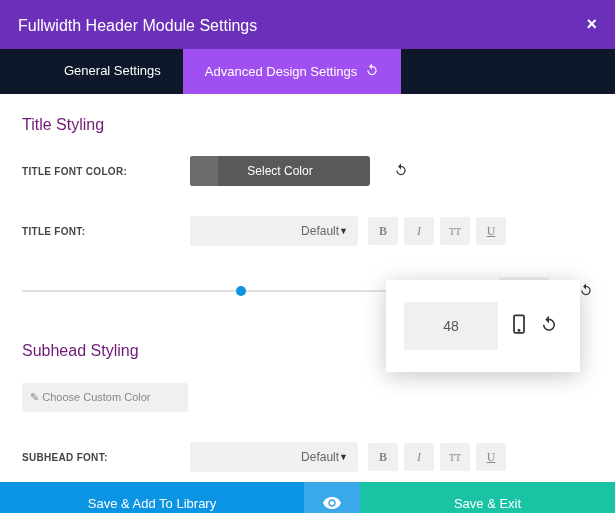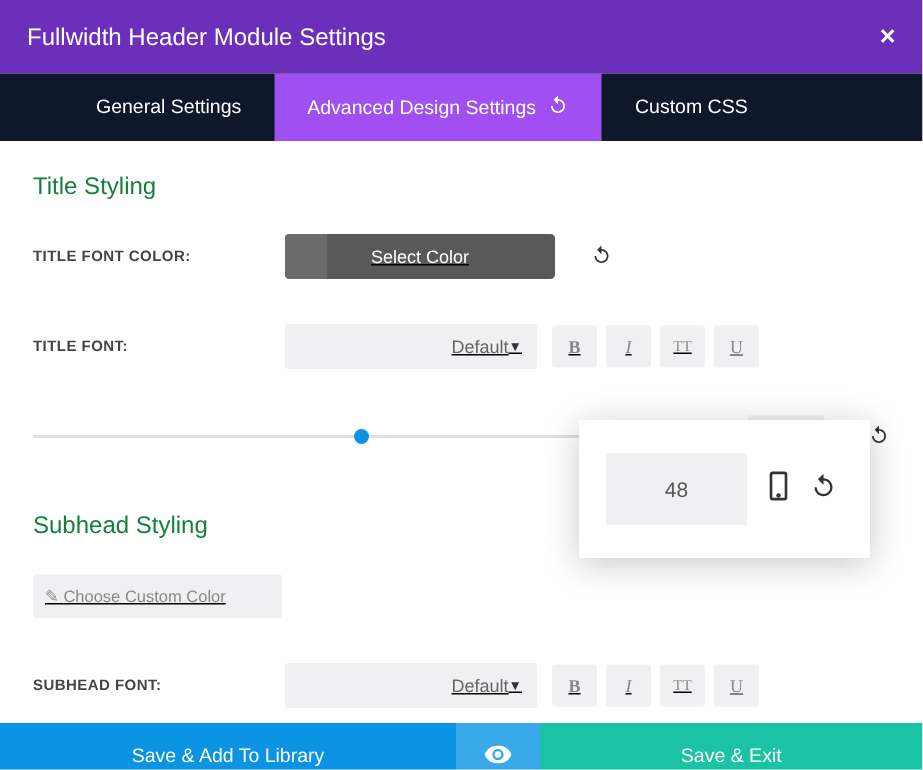--- a/index.html
+++ b/index.html
@@ -6,25 +6,25 @@
 body { background: #fff; width: 615px; height: 513px; overflow: hidden; position: relative; }
 .header { background: #6c2fb9; color: #fff; padding: 14px 18px; display: flex; align-items: flex-end; justify-content: space-between; }
 .header h1 { font-size: 16px; font-weight: 400; }
 .close-x { font-size: 18px; cursor: pointer; font-weight: bold; }
 .tabs { background: #0f172a; display: flex; padding-left: 42px; }
 .tab { padding: 14px 22px; color: #fff; font-size: 13px; cursor: pointer; }
 .tab.active { background: #a04ff0; display: flex; align-items: center; gap: 8px; }
 .content { padding: 18px 22px 0 22px; height: 388px; overflow-y: auto; position: relative; }
 .content::-webkit-scrollbar { width: 4px; }
 .content::-webkit-scrollbar-thumb { background: #333; }
-.section-title { font-size: 16px; color: #15803d; margin: 4px 0 22px 0; font-weight: 400; }
+.section-title { font-size: 16px; color: #701a75; margin: 4px 0 22px 0; font-weight: 400; }
 .section-title.sub { margin-top: 36px; }
 .row { display: flex; align-items: center; margin-bottom: 30px; min-height: 30px; }
 .row-label { width: 168px; font-size: 10px; font-weight: 700; color: #444; letter-spacing: 0.3px; }
-.row-content { flex: 1; display: flex; align-items: center; gap: 10px; text-decoration: underline; }
+.row-content { flex: 1; display: flex; align-items: center; gap: 10px; }
 .select-color-btn { flex: 1; max-width: 180px; background: #595959; color: #fff; font-size: 12px; padding: 8px; text-align: center; border-radius: 3px; cursor: pointer; position: relative; }
 .color-swatch { position: absolute; left: 0; top: 0; bottom: 0; width: 28px; background: #6b6b6b; border-radius: 3px 0 0 3px; }
 .reset-icon { color: #333; cursor: pointer; margin-left: 14px; font-size: 14px; }
 .dropdown { flex: 1; max-width: 168px; background: #f0f0f2; padding: 8px 10px; font-size: 12px; color: #666; display: flex; justify-content: flex-end; align-items: center; cursor: pointer; border-radius: 2px; }
 .dropdown .caret { font-size: 9px; color: #333; }
 .style-btns { display: flex; gap: 6px; }
 .style-btn { width: 30px; height: 28px; background: #f0f0f2; display: flex; align-items: center; justify-content: center; font-size: 12px; color: #888; cursor: pointer; border-radius: 2px; font-family: Georgia, serif; }
 .style-btn.bold { font-weight: bold; font-style: normal; }
 .style-btn.italic { font-style: italic; }
 .style-btn.tt { font-size: 10px; }
@@ -57,21 +57,20 @@
 <div class="tabs">
   <div class="tab">General Settings</div>
   <div class="tab active">
     <span>Advanced Design Settings</span>
     <span>
       <svg class="reset" viewBox="0 0 24 24" fill="#fff">
           <path d="M12 5V1L7 6l5 5V7c3.3 0 6 2.7 6 6s-2.7 6-6 6-6-2.7-6-6H4c0 4.4 3.6 8 8 8s8-3.6 8-8-3.6-8-8-8z"></path>
         </svg>
     </span>
   </div>
-  <div class="tab">Custom CSS</div>
 </div>
 
 <div class="content">
   <div class="section-title">Title Styling</div>
 
   <div class="row">
     <div class="row-label">TITLE FONT COLOR:</div>
     <div class="row-content">
       <div class="select-color-btn">
         <div class="color-swatch"></div>

